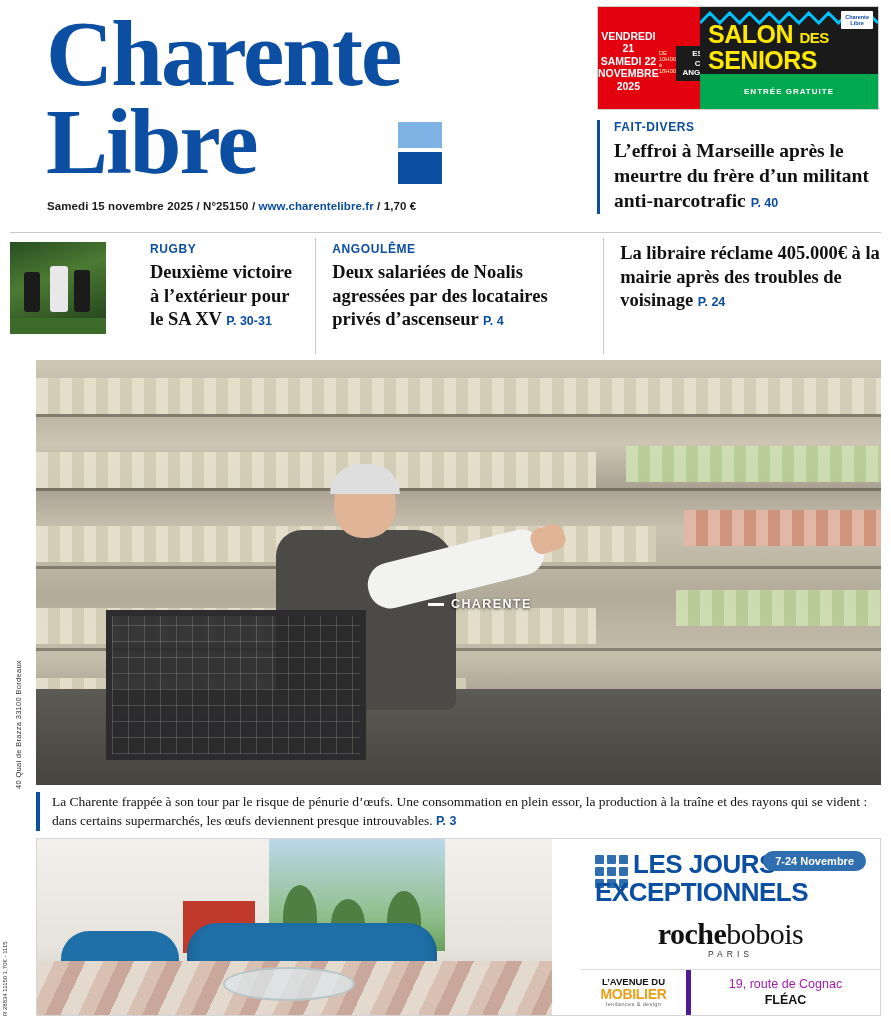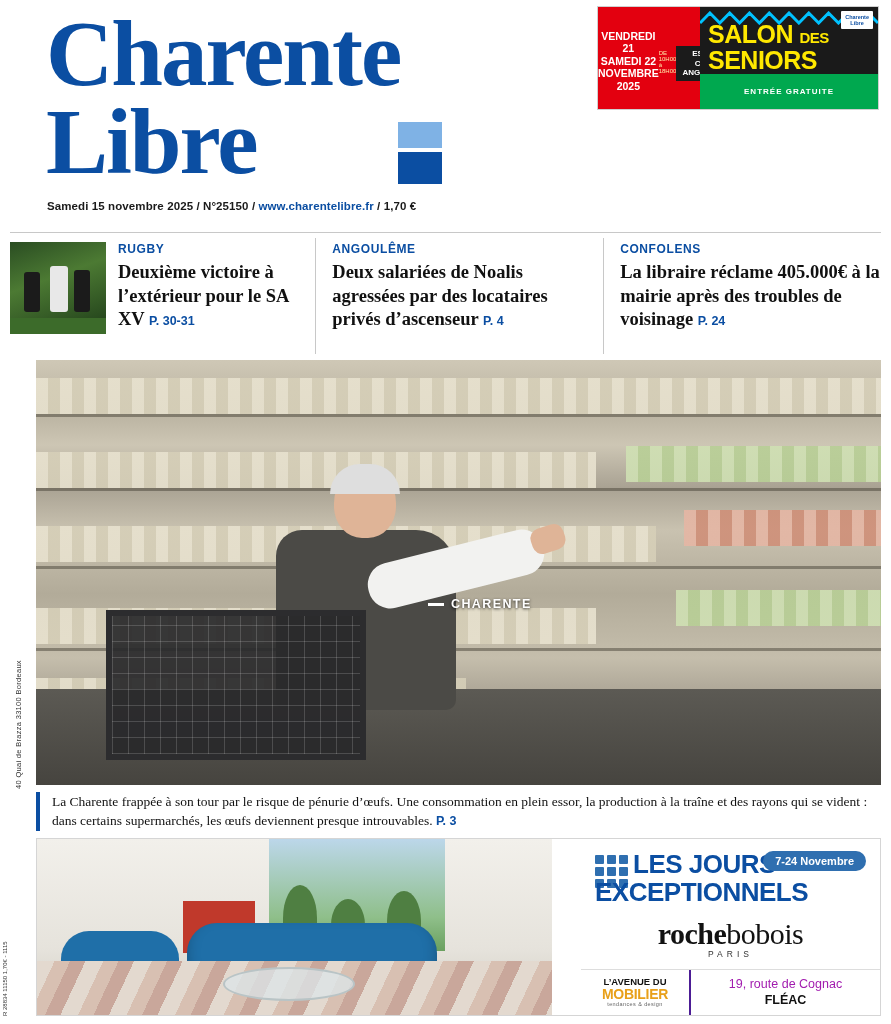--- a/index.html
+++ b/index.html
@@ -142,21 +142,21 @@
   .rule-full { position:absolute; left:10px; right:10px; height:1px; background:#c8c8c8; }
 
   
   .teaser-row {
     position: absolute;
     left: 10px; right: 10px; top: 238px;
     height: 116px;
     display: flex;
   }
   .tcol { display: flex; padding: 4px 0 0 0; }
-  .tcol.c1 { width: 300px; }
+  .tcol.c1 { width: 300px; gap: 32px; }
   .tcol.c2 { width: 282px; padding-left: 16px; border-left:1px solid #c8c8c8; margin-left:10px;}
   .tcol.c3 { width: 282px; padding-left: 16px; border-left:1px solid #c8c8c8; margin-left:10px;}
   .thumb {
     width: 96px; height: 92px;
     background: linear-gradient(160deg,#2a4d22 0%,#4c7a33 40%,#1d3b18 100%);
     position:relative;
     overflow:hidden;
     flex:none;
   }
   .thumb .p1,.thumb .p2,.thumb .p3 { position:absolute; background:#dcdcdc; border-radius:3px;}
@@ -299,21 +299,21 @@
   .ba-paris {
     position:absolute; left:0; right:0; top:110px;
     text-align:center; font-size:8.5px; letter-spacing:4px; color:#333;
   }
   .ba-foot {
     position:absolute; left:0; right:0; bottom:0; height:46px;
     border-top:1px solid #ddd; display:flex; align-items:center;
   }
   .ba-logo {
     width:110px; height:100%;
-    border-right:2px solid #4c1d95;
+    border-right:5px solid #4c1d95;
     display:flex; flex-direction:column; justify-content:center; align-items:center;
     line-height:1.05;
   }
   .ba-logo .a1 { font-size:9.5px; font-weight:bold; color:#111;}
   .ba-logo .a2 { font-size:14px; font-weight:bold; color:#e8a01a; letter-spacing:-0.3px;}
   .ba-logo .a3 { font-size:5.5px; color:#666; letter-spacing:.4px;}
   .ba-addr { flex:1; text-align:center; line-height:1.25;}
   .ba-addr .r1 { font-size:12.5px; color:#a21caf;}
   .ba-addr .r2 { font-size:12.5px; color:#111; font-weight:bold;}
 
@@ -372,20 +372,27 @@
         </div>
         <div class="salon">
           <span>SALON</span>
           <span style="font-size:15px">DES</span>
         </div>
         <div class="seniors">SENIORS</div>
         <div class="entree">ENTRÉE GRATUITE</div>
       </div>
     </div>
 
+    <div class="teaser-top">
+      <div class="kicker">FAIT-DIVERS</div>
+      <div class="teaser-title">
+        <span>L’effroi à Marseille après le meurtre du frère d’un militant anti-narcotrafic</span>
+        <span class="pageref">P. 40</span>
+      </div>
+    </div>
   </div>
 
   <div class="rule-full" style="top:232px;"></div>
 
   <div class="teaser-row">
 
     <div class="tcol c1">
       <div class="thumb">
         <div class="p1"></div>
           <div class="p2"></div>
@@ -406,21 +413,20 @@
         <div class="kicker">ANGOULÊME</div>
         <div class="teaser-title" style="font-size:18.5px;">
           <span>Deux salariées de Noalis agressées par des locataires privés d’ascenseur</span>
           <span class="pageref">P. 4</span>
         </div>
       </div>
     </div>
 
     <div class="tcol c3">
       <div class="t-body noimg">
-        <div class="kicker">CONFOLENS</div>
         <div class="teaser-title" style="font-size:18.5px;">
           <span>La libraire réclame 405.000€ à la mairie après des troubles de voisinage</span>
           <span class="pageref">P. 24</span>
         </div>
       </div>
     </div>
   </div>
 
   <div class="main-photo">
     <div class="shelf-bg"></div>

